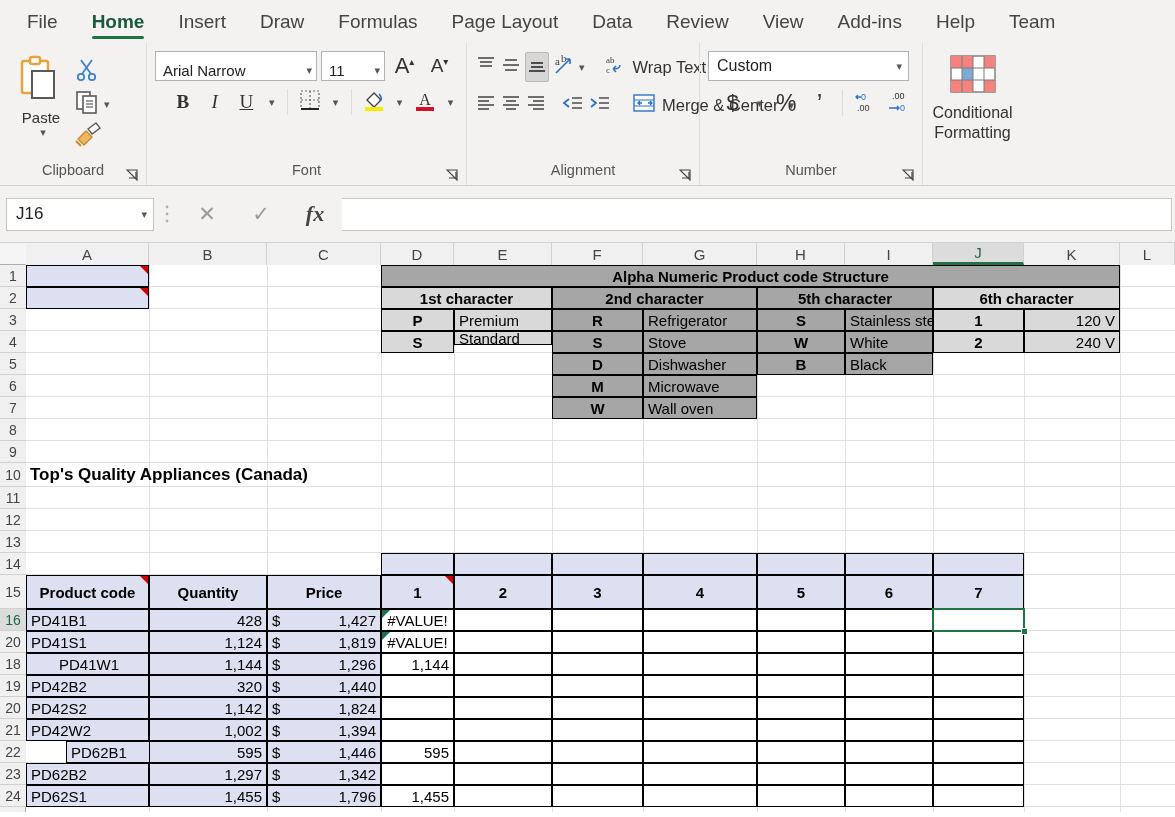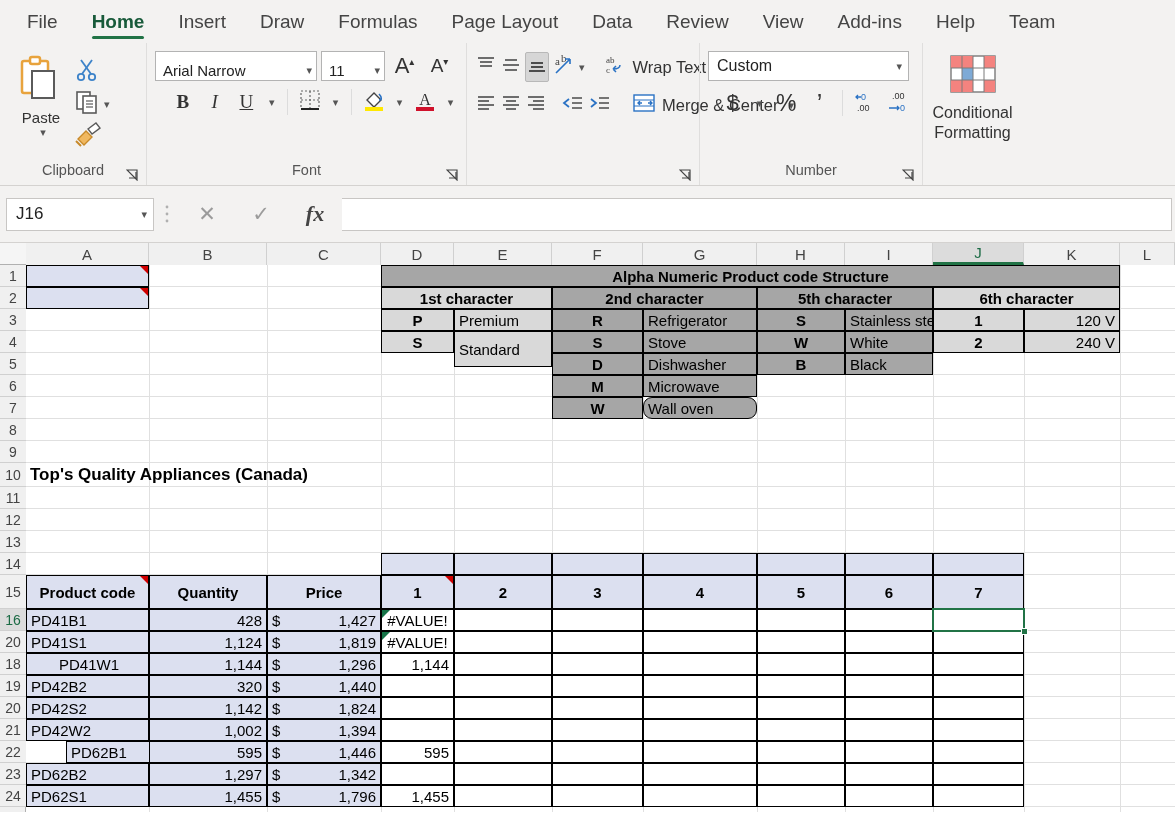--- a/index.html
+++ b/index.html
@@ -527,20 +527,21 @@
                 <line x1="2" y1="14" x2="22" y2="14" stroke="#2a72c4" stroke-width="1"></line>
                 <path d="M6 11 L10 11 M8 9 L6 11 L8 13 M16 11 L20 11 M18 9 L20 11 L18 13" stroke="#2a72c4" stroke-width="1.4" fill="none"></path>
               </svg>
             </span>
             <span>Merge &amp; Center</span>
             <span class="caret">▾</span>
           </div>
         </div>
       </div>
     </div>
+    <div class="group-label">Alignment</div>
     <div class="dialog-launcher">
       <svg width="12" height="12" viewBox="0 0 12 12">
           <path d="M1 1 H11 V11 Z" fill="none" stroke="#444" stroke-width="1.2"></path>
           <path d="M3 9 H10 V3" fill="none" stroke="#444" stroke-width="1.2"></path>
         </svg>
     </div>
   </div>
 
   <div class="group g-number">
     <div class="group-body">
@@ -801,21 +802,21 @@
       </div>
       <div class="cell fill-light bx c-center c-bold" style="left: 355px; top: 44px; width: 73px; height: 22px;">
         <span>P</span>
       </div>
       <div class="cell fill-light bx c-left" style="left: 428px; top: 44px; width: 98px; height: 22px;">
         <span>Premium</span>
       </div>
       <div class="cell fill-light bx c-center c-bold" style="left: 355px; top: 66px; width: 73px; height: 22px;">
         <span>S</span>
       </div>
-      <div class="cell fill-light bx c-left" style="left: 428px; top: 66px; width: 98px; height: 36px;">
+      <div class="cell fill-light bx c-left" style="left: 428px; top: 66px; width: 98px; height: 14px;">
         <span>Standard</span>
       </div>
       <div class="cell fill-dark bx c-center c-bold" style="left: 526px; top: 22px; width: 205px; height: 22px;">
         <span>2nd character</span>
       </div>
       <div class="cell fill-dark bx c-center c-bold" style="left: 526px; top: 44px; width: 91px; height: 22px;">
         <span>R</span>
       </div>
       <div class="cell fill-dark bx c-left" style="left: 617px; top: 44px; width: 114px; height: 22px;">
         <span>Refrigerator</span>
@@ -834,21 +835,21 @@
       </div>
       <div class="cell fill-dark bx c-center c-bold" style="left: 526px; top: 110px; width: 91px; height: 22px;">
         <span>M</span>
       </div>
       <div class="cell fill-dark bx c-left" style="left: 617px; top: 110px; width: 114px; height: 22px;">
         <span>Microwave</span>
       </div>
       <div class="cell fill-dark bx c-center c-bold" style="left: 526px; top: 132px; width: 91px; height: 22px;">
         <span>W</span>
       </div>
-      <div class="cell fill-dark bx c-left" style="left: 617px; top: 132px; width: 114px; height: 22px; border-radius: 9px;">
+      <div class="cell fill-dark bx c-left" style="left: 617px; top: 132px; width: 114px; height: 22px;">
         <span>Wall oven</span>
       </div>
       <div class="cell fill-dark bx c-center c-bold" style="left: 731px; top: 22px; width: 176px; height: 22px;">
         <span>5th character</span>
       </div>
       <div class="cell fill-dark bx c-center c-bold" style="left: 731px; top: 44px; width: 88px; height: 22px;">
         <span>S</span>
       </div>
       <div class="cell fill-dark bx c-left" style="left: 819px; top: 44px; width: 88px; height: 22px;">
         <span>Stainless steel</span>

